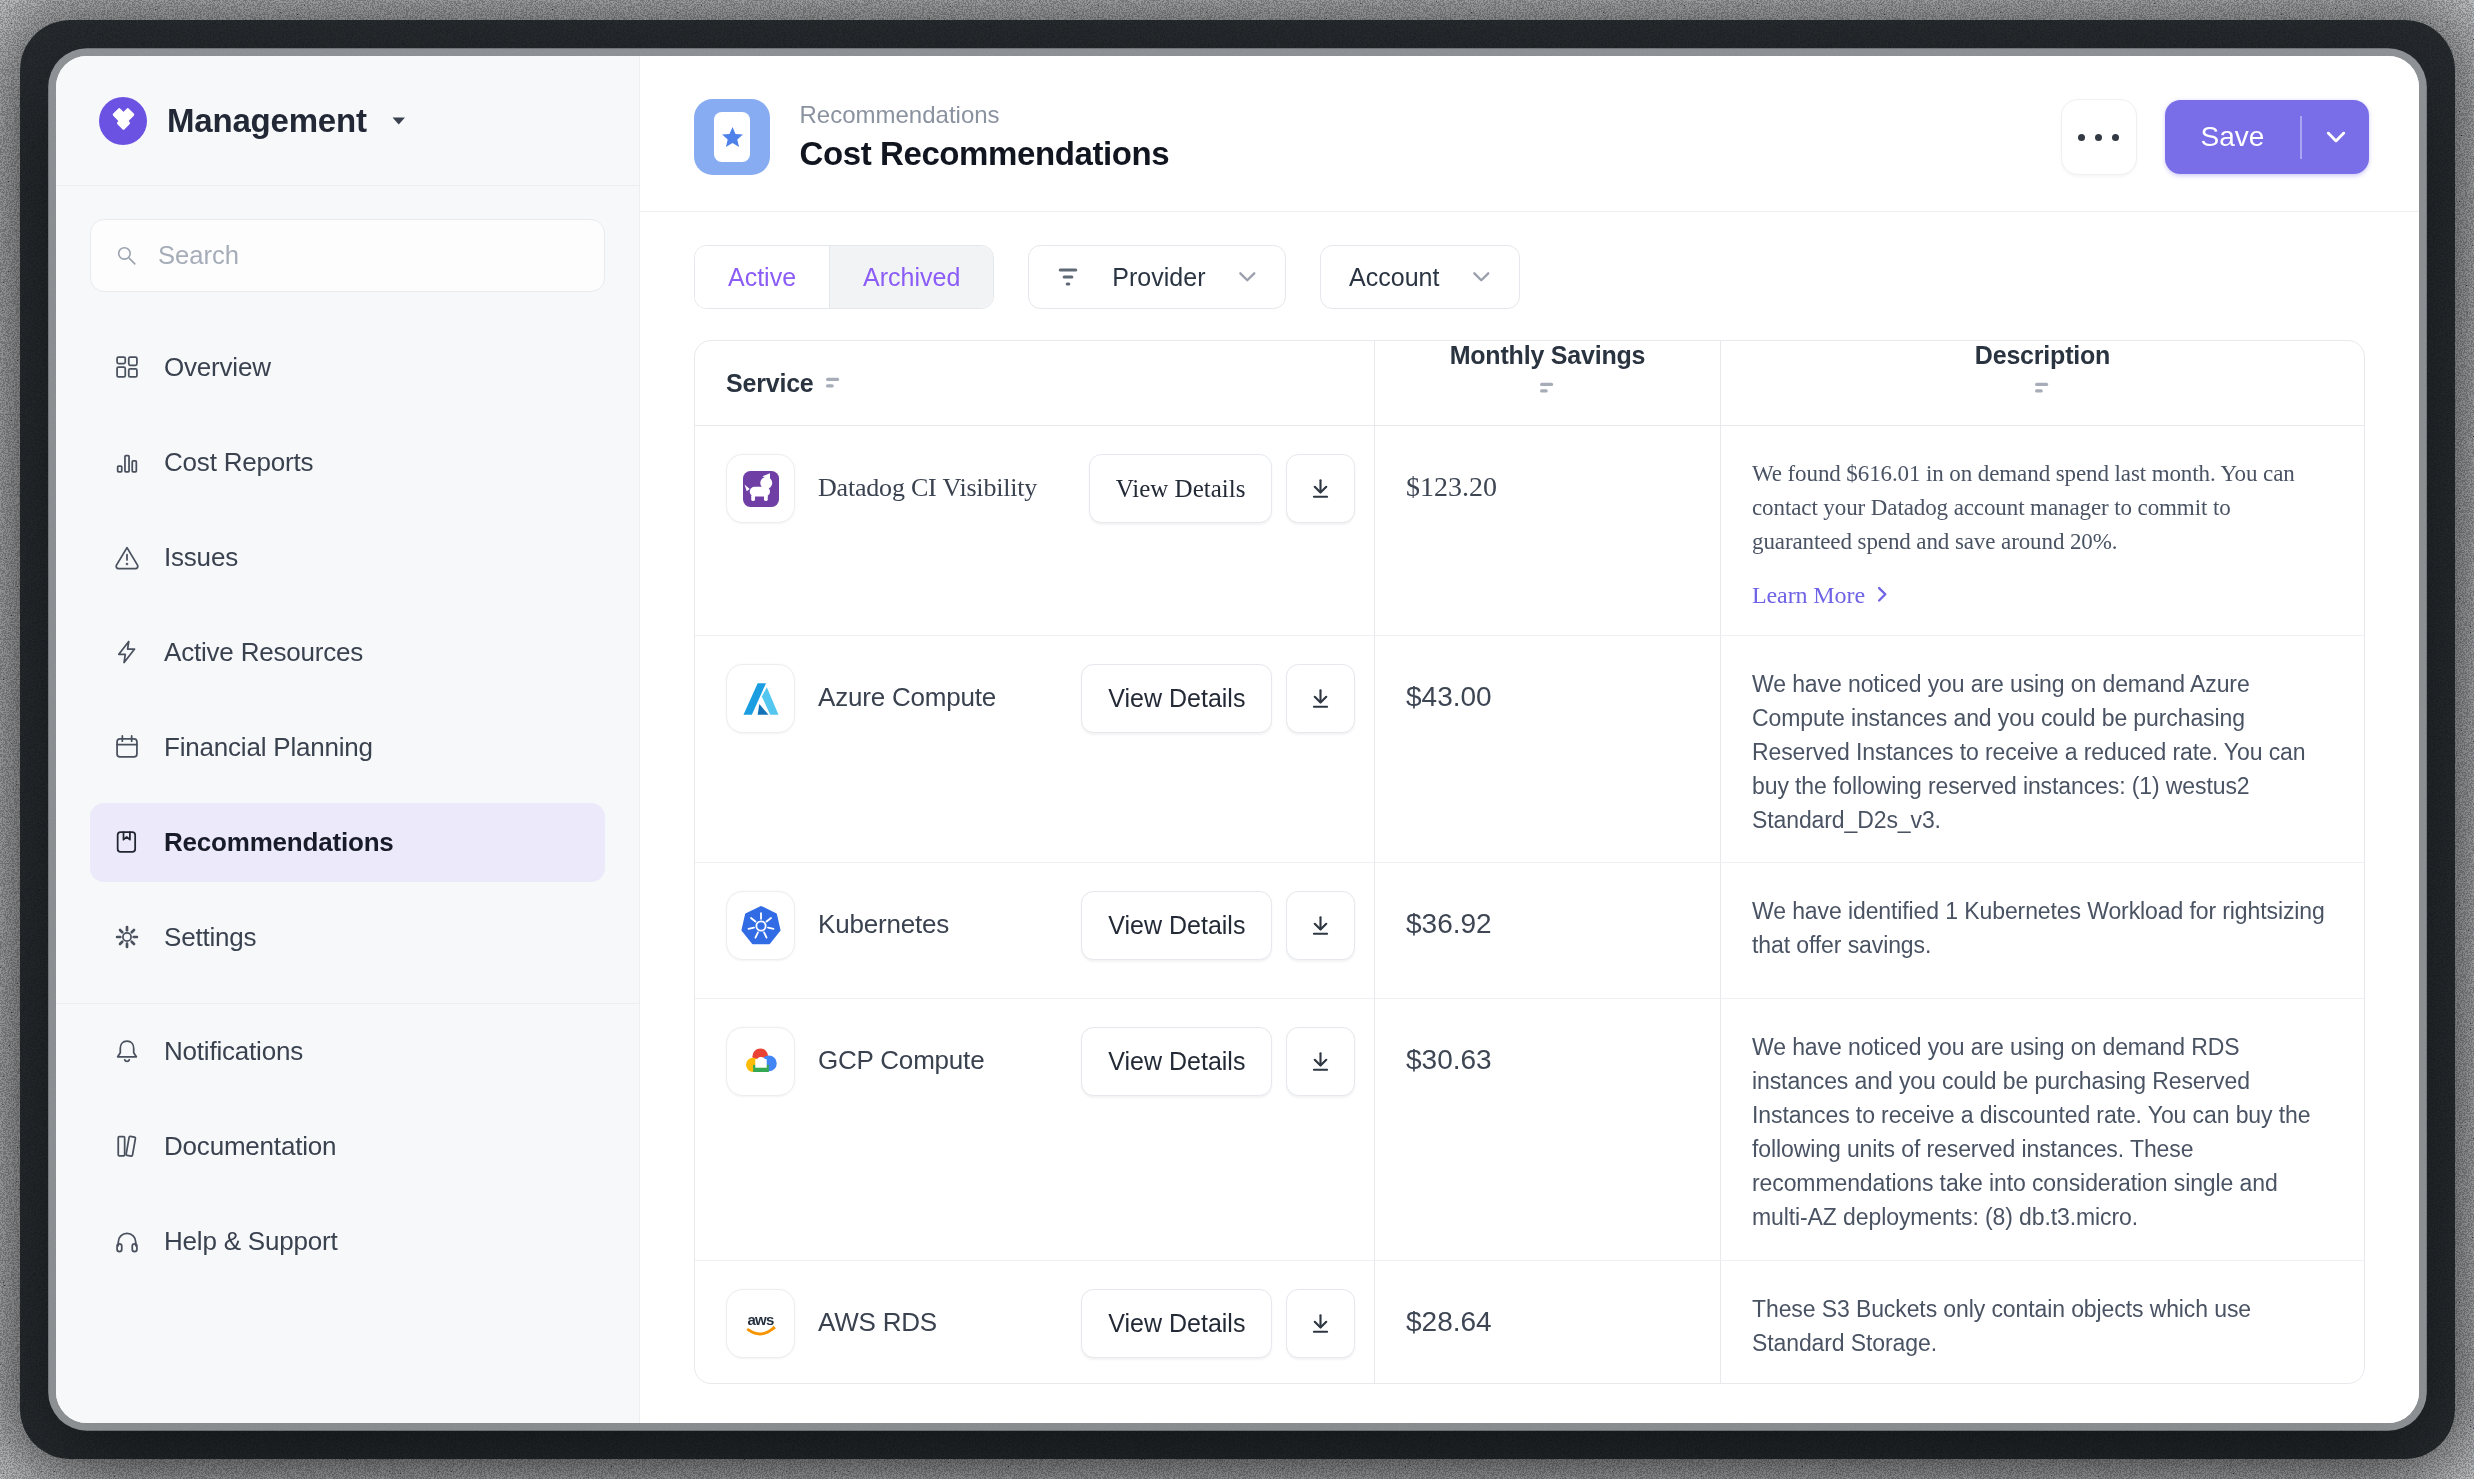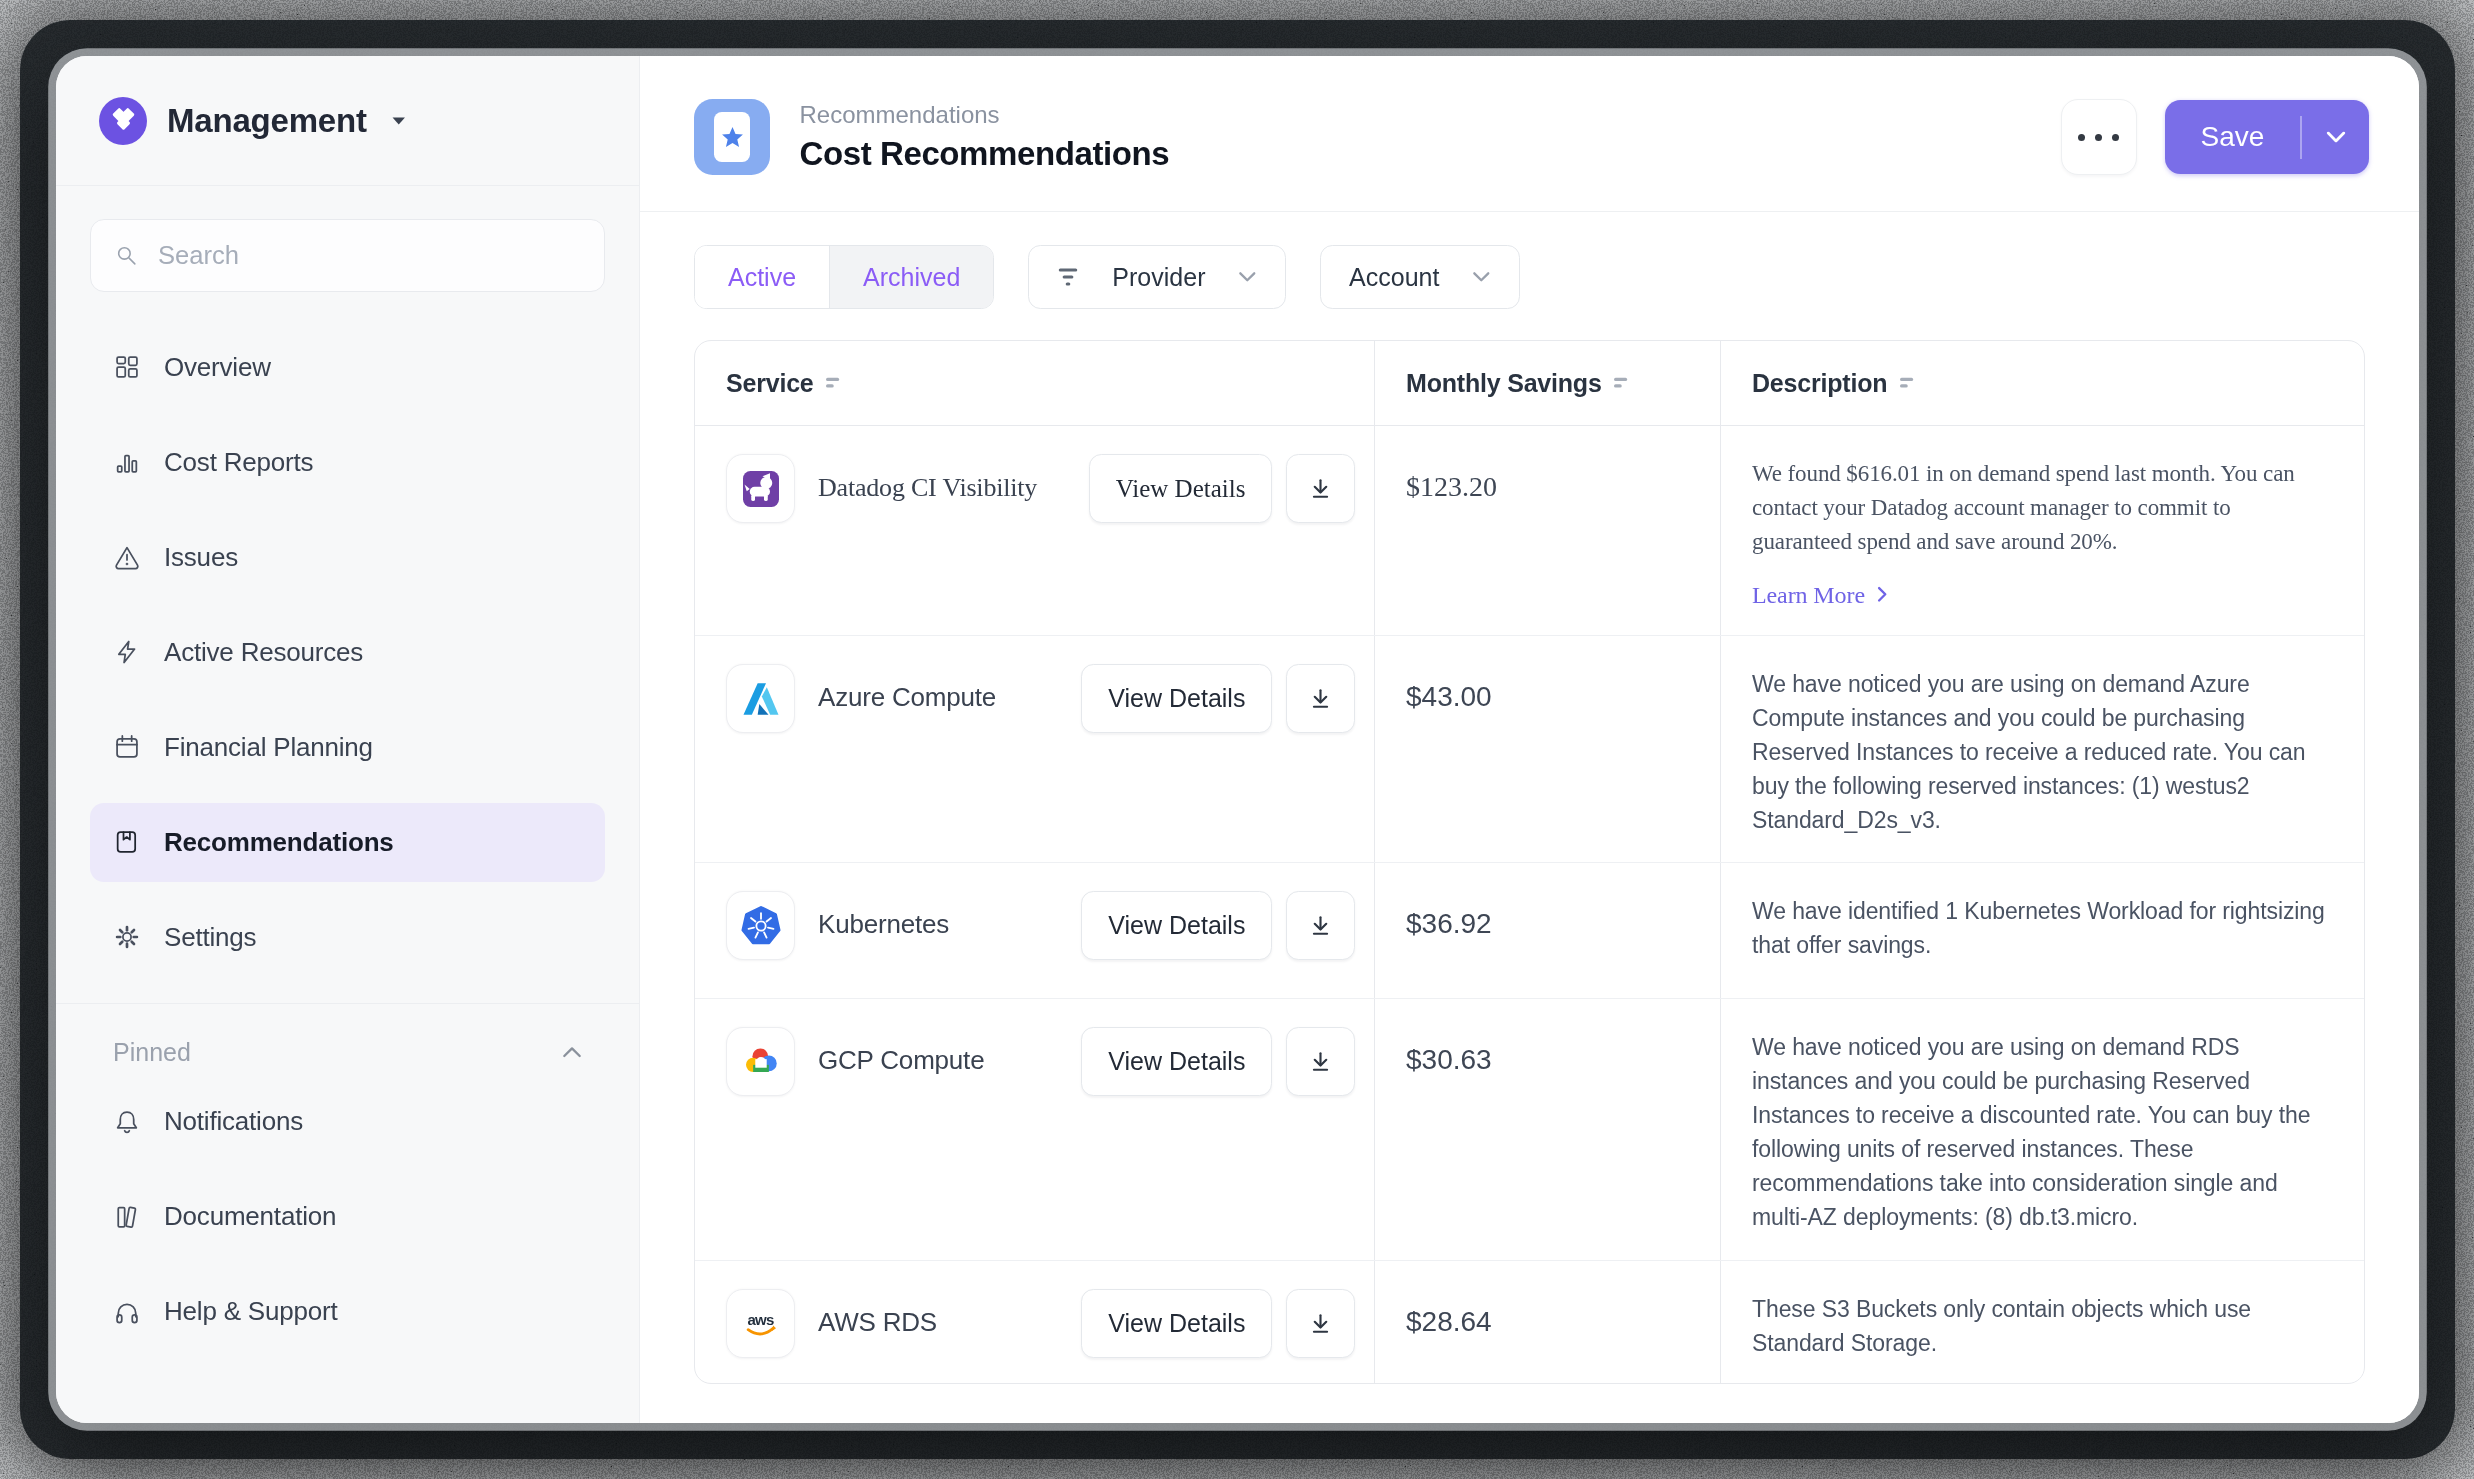--- a/index.html
+++ b/index.html
@@ -56,21 +56,21 @@
   .filters{display:flex;align-items:center;gap:34px;padding:33px 54px 0 54px;}
   .segmented{display:flex;border:1.6px solid #e4e7eb;border-radius:12.4px;overflow:hidden;background:#fff;}
   .seg{height:62px;display:flex;align-items:center;padding:0 33px;font-size:25px;color:#8b5cf6;font-weight:500;cursor:pointer;}
   .seg.on{background:#fff;}
   .seg.off{background:#f2f3f5;border-left:1.6px solid #e4e7eb;}
   .filter-btn{height:62px;border:1.6px solid #e4e7eb;background:#fff;border-radius:12.4px;display:flex;align-items:center;gap:33px;padding:0 28px;font-size:25px;color:#2a3442;font-weight:500;cursor:pointer;}
   
   .card-table{margin:31px 54px 0 54px;border:1.6px solid #e7e9ed;border-radius:17px;background:#fff;overflow:hidden;}
   .t-row{display:grid;grid-template-columns:679px 346px 1fr;}
   .t-row > .cell{min-width:0;}
-  .t-row > .cell + .cell{border-left:1.6px solid #e7e9ed;}
+  .t-row > .cell + .cell{border-left:1.6px solid #e7e9ed;flex-direction:column;}
   .t-head{height:84px;border-bottom:1.6px solid #e7e9ed;}
   .t-head .cell{display:flex;align-items:center;gap:12.4px;padding:0 31px;font-size:25px;font-weight:700;color:#2a3340;letter-spacing:-0.2px;}
   .t-body .t-row{border-bottom:1.6px solid #eef0f3;}
   .t-body .t-row:last-child{border-bottom:none;}
   .t-body .t-row:nth-child(1){height:209px;font-family:Liberation Serif, serif;}
   .t-body .t-row:nth-child(2){height:226px;}
   .t-body .t-row:nth-child(3){height:135px;}
   .t-body .t-row:nth-child(4){height:261px;}
   .t-body .t-row:nth-child(5){height:122px;}
   .svc-cell{display:flex;align-items:flex-start;gap:23px;padding:28px 18.6px 0 31px;}
@@ -191,28 +191,20 @@
             <line x1="24" y1="12.5" x2="24" y2="7"></line>
               <line x1="32.1" y1="15.9" x2="36" y2="12"></line>
           </g>
         </svg>
         <span class="lbl">Settings</span>
       </div>
     </nav>
 
     <div class="side-divider"></div>
 
-    <div class="pinned-head">
-      <span class="pinned-label">Pinned</span>
-      <span style="display:flex;">
-        <svg width="20" height="12.4" viewBox="0 0 26 16" fill="none" stroke="#8a919c" stroke-width="3" stroke-linecap="round" stroke-linejoin="round">
-            <polyline points="3,13 13,3 23,13"></polyline>
-          </svg>
-      </span>
-    </div>
 
     <nav class="nav" style="padding-top:7.8px;">
       <div class="nav-item">
         <svg class="icon36" viewBox="0 0 48 48" fill="none" stroke="#49505e" stroke-width="3" stroke-linejoin="round" stroke-linecap="round">
           <path d="M24 7 c-7.5 0 -11.5 5.5 -11.5 12.5 v7.5 l-4.5 7 h32 l-4.5 -7 v-7.5 C35.5 12.5 31.5 7 24 7 Z"></path>
           <path d="M20 39 a4.2 4.2 0 0 0 8 0"></path>
         </svg>
         <span class="lbl">Notifications</span>
       </div>
       <div class="nav-item">

